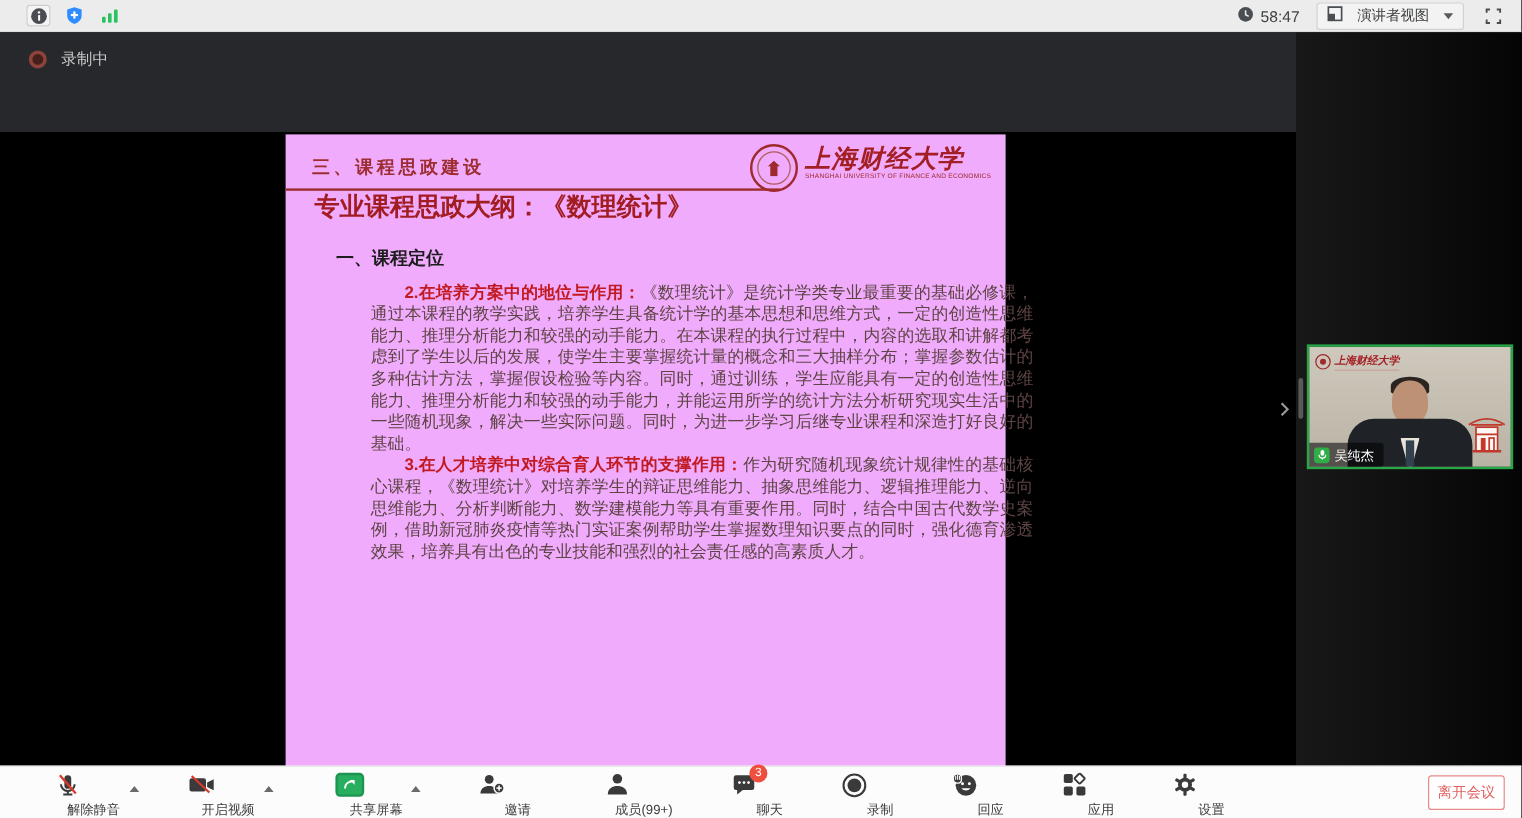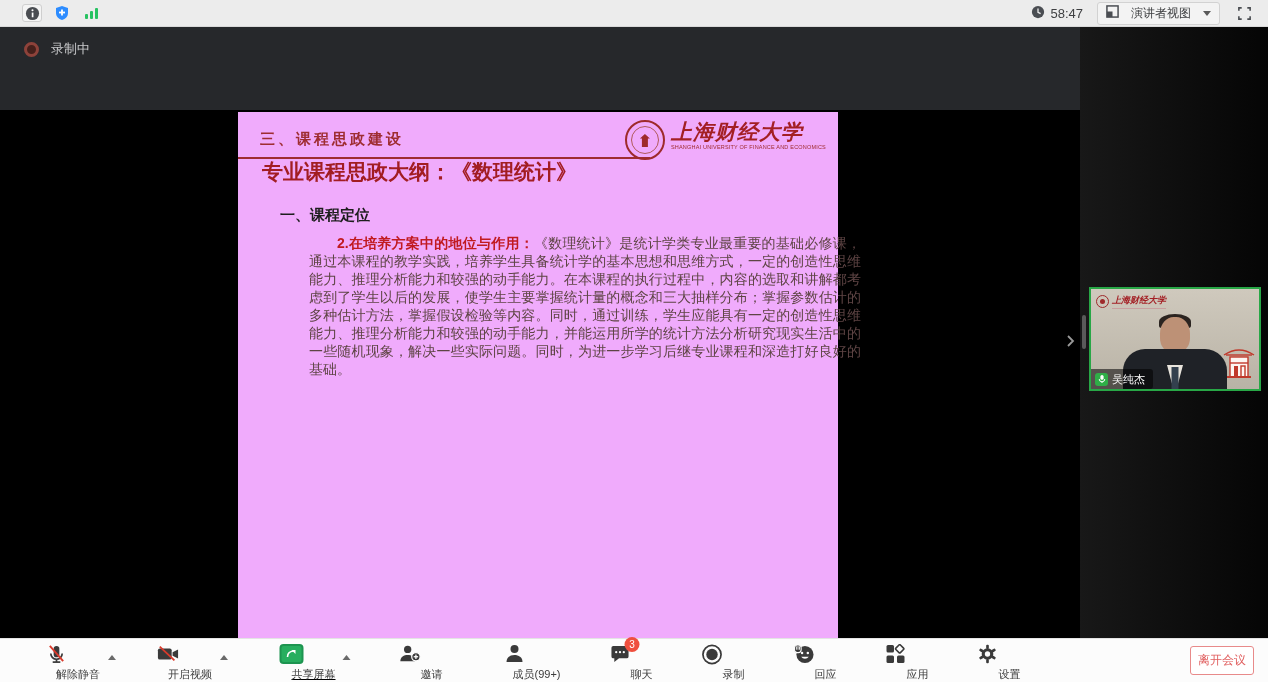--- a/index.html
+++ b/index.html
@@ -191,20 +191,21 @@
         <div class="seal"></div>
         <div class="logo-txt">
           <span class="logo-cn">上海财经大学</span>
           <span class="logo-en">SHANGHAI UNIVERSITY OF FINANCE AND ECONOMICS</span>
         </div>
       </div>
       <div class="slide-title">专业课程思政大纲：《数理统计》</div>
       <div class="slide-section">一、课程定位</div>
       <div class="slide-paras">
         <p><span class="lead-red">2.在培养方案中的地位与作用：</span><span>《数理统计》是统计学类专业最重要的基础必修课，通过本课程的教学实践，培养学生具备统计学的基本思想和思维方式，一定的创造性思维能力、推理分析能力和较强的动手能力。在本课程的执行过程中，内容的选取和讲解都考虑到了学生以后的发展，使学生主要掌握统计量的概念和三大抽样分布；掌握参数估计的多种估计方法，掌握假设检验等内容。同时，通过训练，学生应能具有一定的创造性思维能力、推理分析能力和较强的动手能力，并能运用所学的统计方法分析研究现实生活中的一些随机现象，解决一些实际问题。同时，为进一步学习后继专业课程和深造打好良好的基础。</span></p>
+        <p><span class="lead-red">3.在人才培养中对综合育人环节的支撑作用：</span><span>作为研究随机现象统计规律性的基础核心课程，《数理统计》对培养学生的辩证思维能力、抽象思维能力、逻辑推理能力、逆向思维能力、分析判断能力、数学建模能力等具有重要作用。同时，结合中国古代数学史案例，借助新冠肺炎疫情等热门实证案例帮助学生掌握数理知识要点的同时，强化德育渗透效果，培养具有出色的专业技能和强烈的社会责任感的高素质人才。</span></p>
       </div>
       <div class="strip">
         <div class="s0" style="background: rgb(142, 27, 32);"></div>
         <div class="s1" style="background: rgb(165, 73, 47);"></div>
         <div class="s2" style="background: rgb(178, 107, 81);"></div>
         <div class="s3" style="background: rgb(199, 154, 132);"></div>
         <div class="s4" style="background: rgb(230, 211, 199);"></div>
       </div>
     </div>
 
@@ -277,21 +278,21 @@
               <path d="M17 7l6-3v10l-6-3z" fill="#3a3a3a"></path>
               <line x1="3" y1="1" x2="19" y2="16" stroke="#d93a2b" stroke-width="2"></line>
             </svg>
         </span>
         <span class="tbi-label">开启视频</span>
       </div>
       <span class="caret-up"></span>
     </div>
 
     <div class="tb-center">
-      <div style="display:flex;gap:7px;text-decoration:underline;">
+      <div style="display:flex;gap:7px;">
         <div class="tbi">
           <span class="icon-slot">
             <span class="share-chip">
                 <svg width="12" height="12" viewBox="0 0 12 12">
                   <path d="M2 9c0-4 3-6 7-6" stroke="#fff" stroke-width="1.6" fill="none"></path>
                   <path d="M6 2h4v4z" fill="#fff"></path>
                 </svg>
               </span>
           </span>
           <span class="tbi-label">共享屏幕</span>

